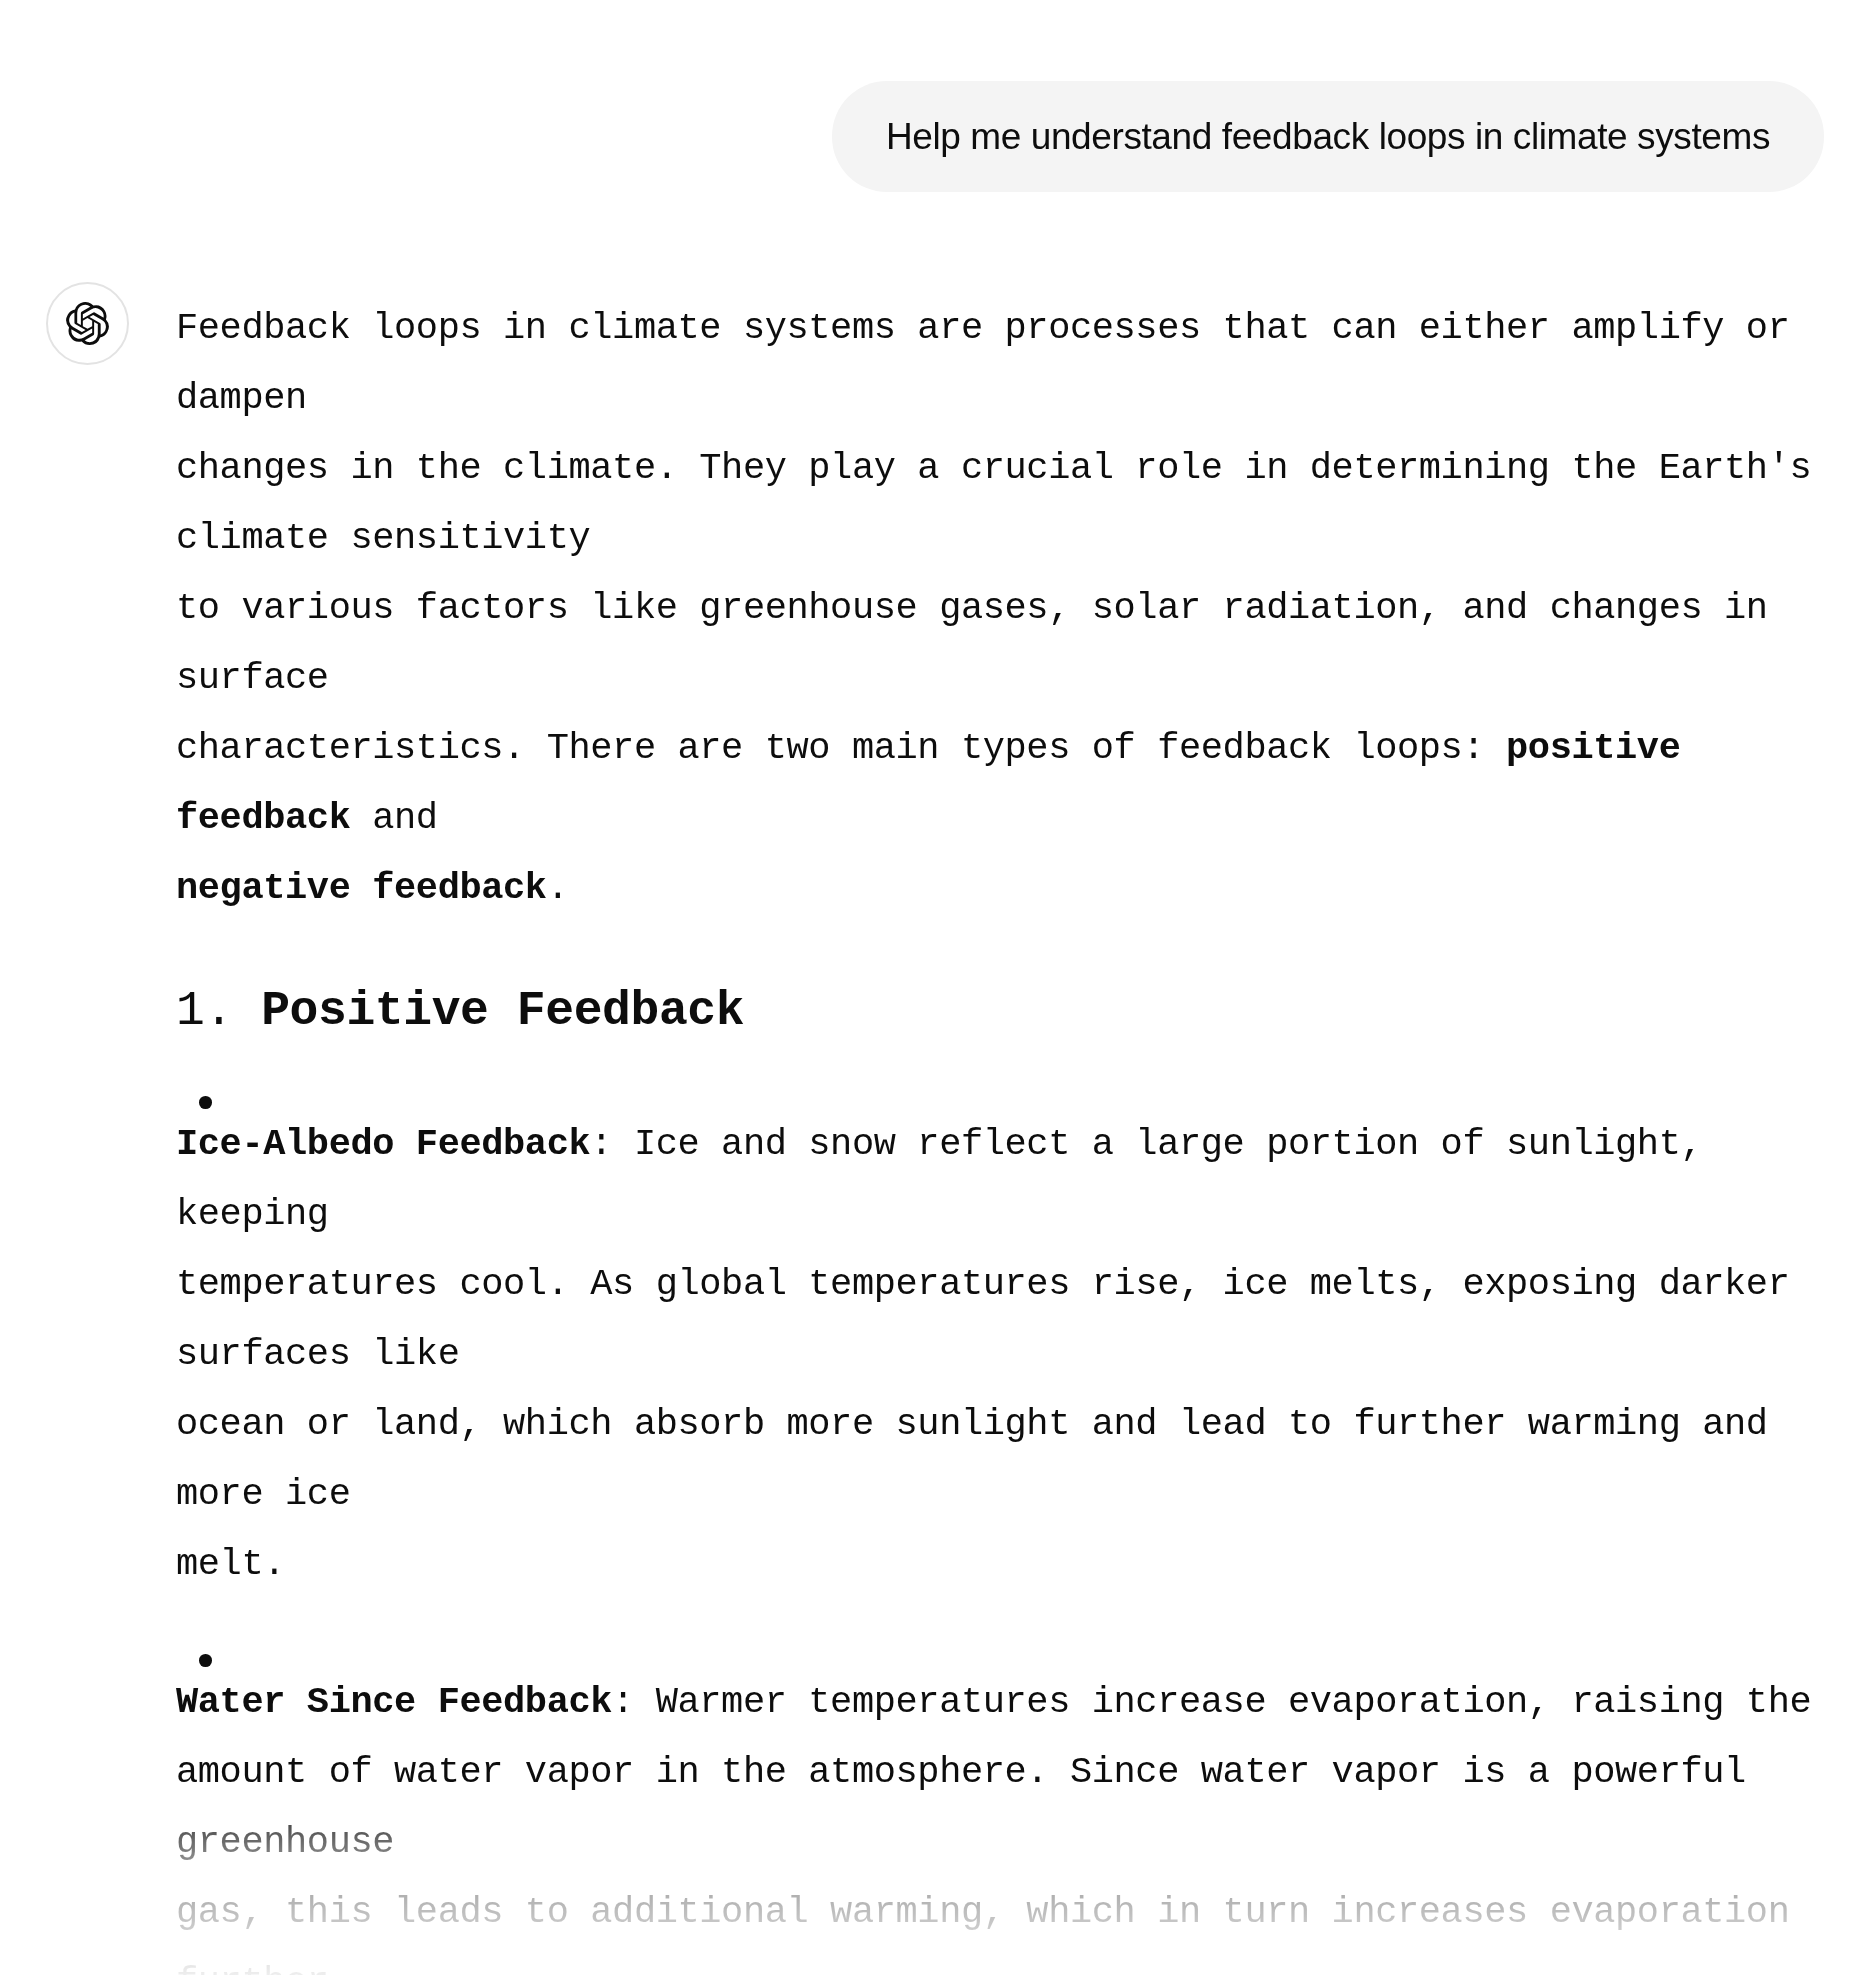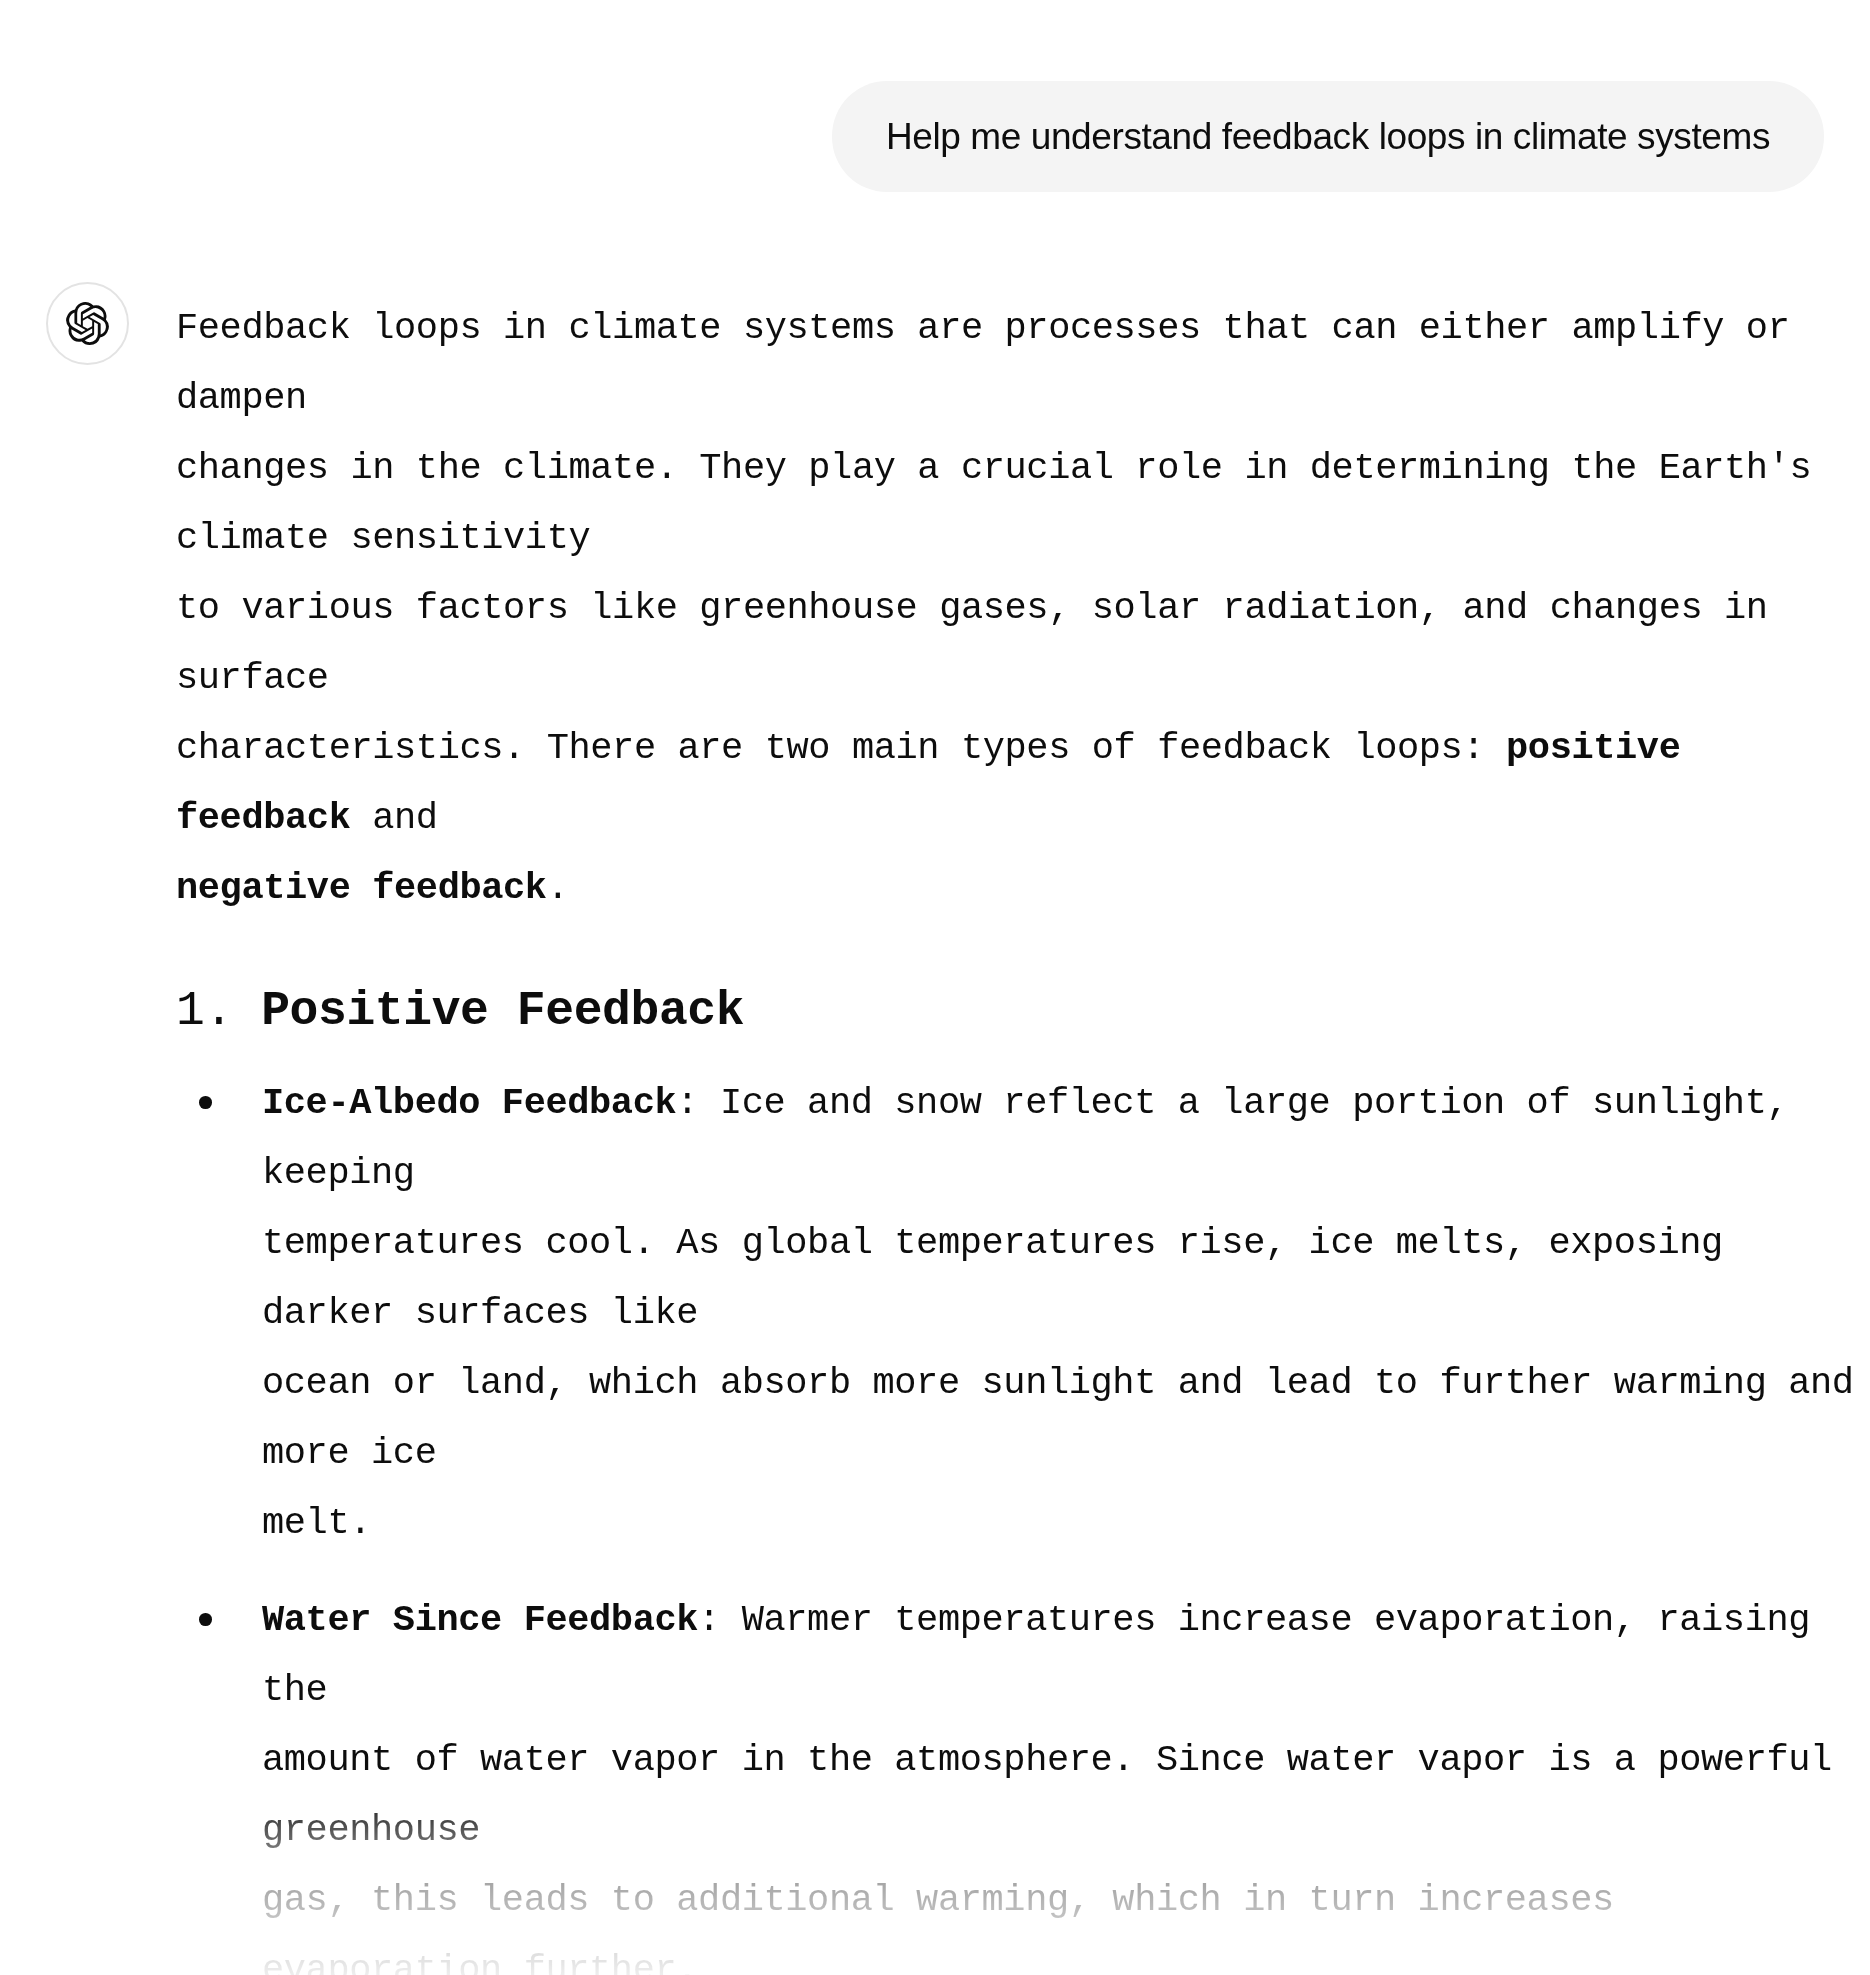--- a/index.html
+++ b/index.html
@@ -73,21 +73,21 @@
     font-weight: 700;
     letter-spacing: -0.4px;
   }
   .content h3 .h-num { font-weight: 400; }
   .content strong { font-weight: 700; }
   ul.bullets {
     list-style: none;
     margin: 26px 0 0 0;
     padding: 0;
   }
-  ul.bullets li { display: flex; }
+  ul.bullets li { display: flex; flex-direction: column; }
   ul.bullets li + li { margin-top: 27px; }
   .marker {
     flex: none;
     width: 86px;
   }
   .dot {
     display: block;
     width: 12.7px;
     height: 12.7px;
     border-radius: 50%;

